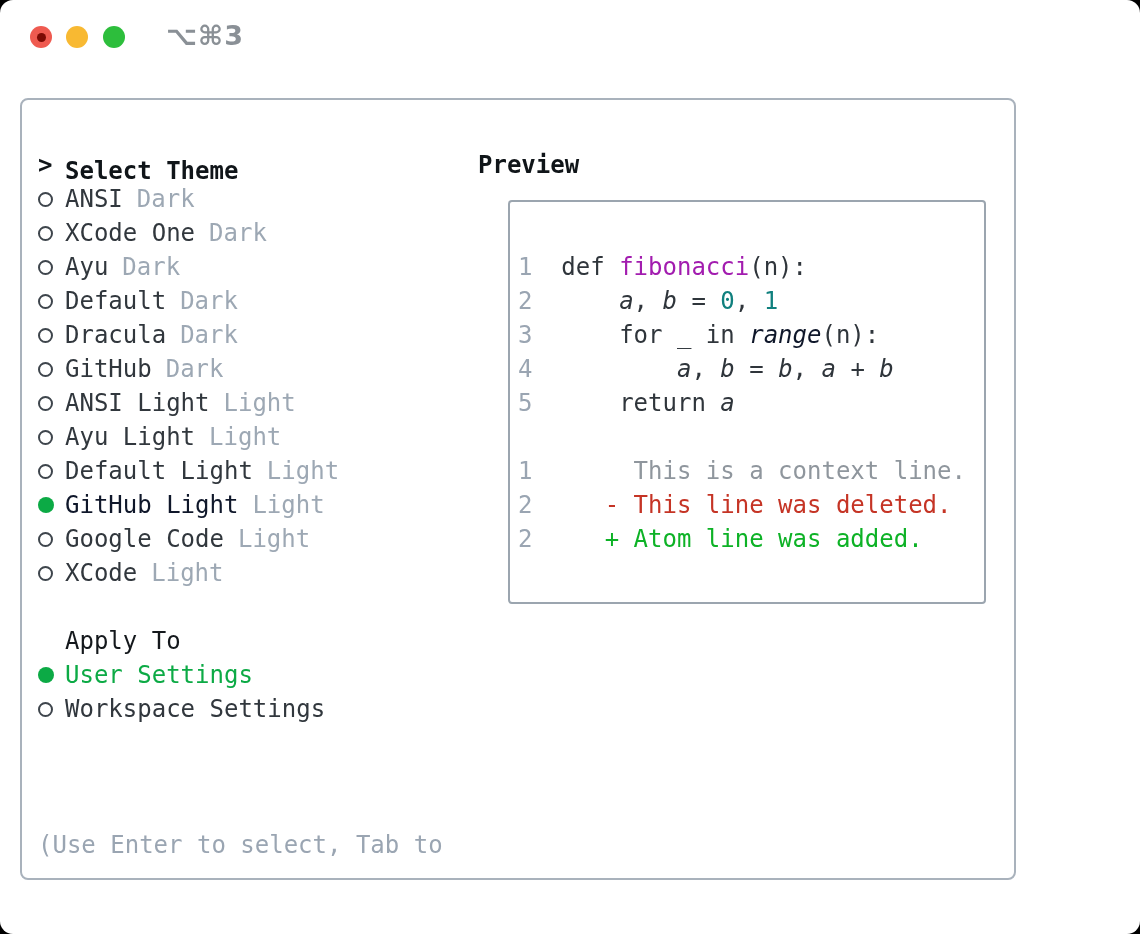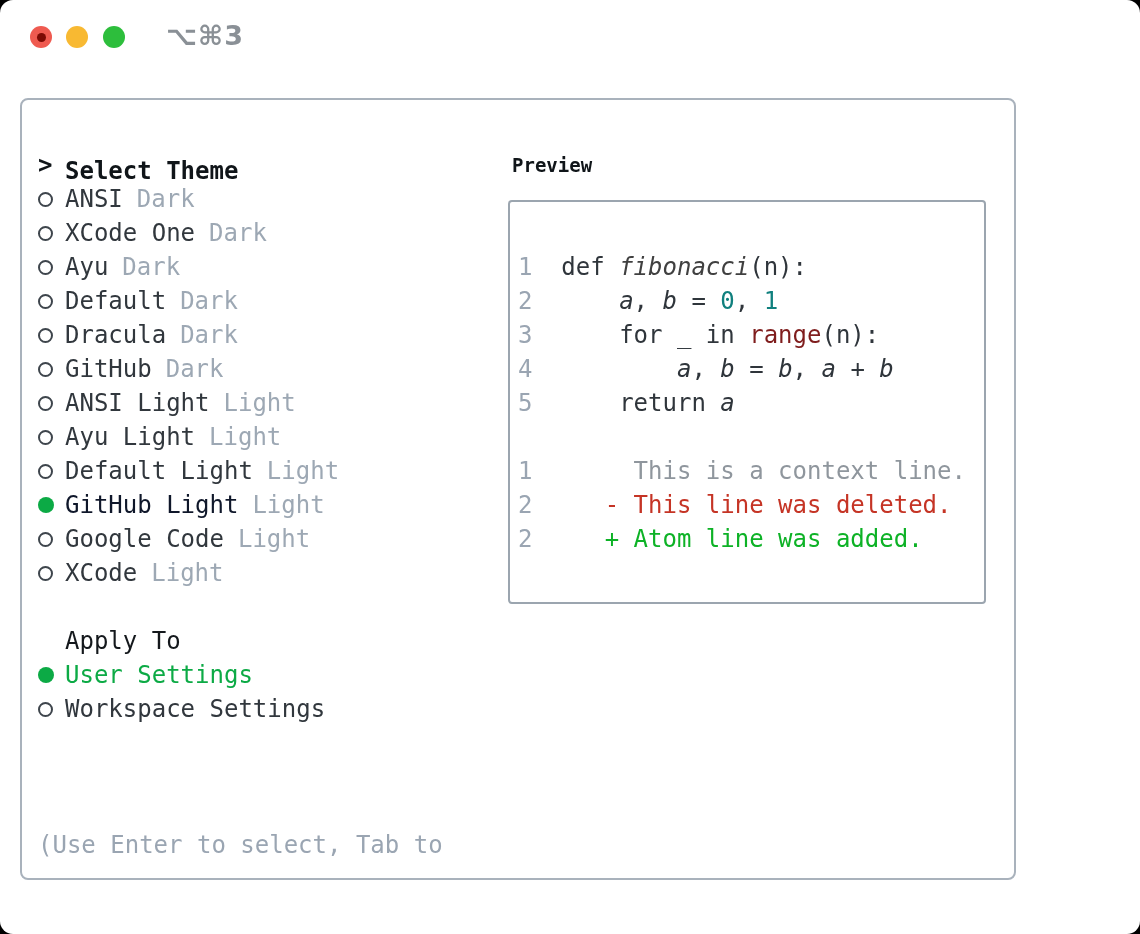--- a/index.html
+++ b/index.html
@@ -47,37 +47,37 @@
   .prompt { font-weight: bold; color: #101519; }
   .hdr    { font-weight: bold; color: #101519; margin-top: 12px; }
   .variant { color: #9da8b4; margin-left: 14px; }
   .sel .name { color: #0f172a; }
   .apply-hdr { color: #14181c; }
   .green-label { color: #0caa45; }
   .spacer { height: 34px; }
   .hint { font-size: 24px; line-height: 34px; color: #9aa5b2; white-space: pre; }
   
   .preview-title {
-    position: absolute; left: 490px; top: 48px; height: 34px;
+    position: absolute; left: 456px; top: 48px; height: 34px;
     display: flex; align-items: center;
-    font-size: 19px; font-weight: bold; color: #101519;
+    font-size: 24px; font-weight: bold; color: #101519;
   }
   .preview-box {
     position: absolute; left: 486px; top: 100px;
     width: 478px; height: 404px; box-sizing: border-box;
     border: 2px solid #9ba5af; border-radius: 4px;
     padding: 48px 8px 0 8px; font-size: 24px; background: #fff;
   }
   .code-line { height: 34px; display: flex; align-items: center; white-space: pre; }
   .tok.ln  { color: #9aa5b2; }
   .tok.d   { color: #2f353b; }
-  .tok.fn  { color: #404040; font-style: italic; }
+  .tok.fn  { color: #a21caf; }
   .tok.v   { color: #2f353b; font-style: italic; }
   .tok.n   { color: #10807e; }
-  .tok.bi  { color: #7f1d1d; }
+  .tok.bi  { color: #0f172a; font-style: italic; }
   .tok.ctx { color: #8f969d; }
   .tok.del { color: #c53425; text-align: center; }
   .tok.add { color: #0db226; }
 </style>
 </head>
 <body>
 
 <div class="window">
 
   <div class="dot dot-red">

